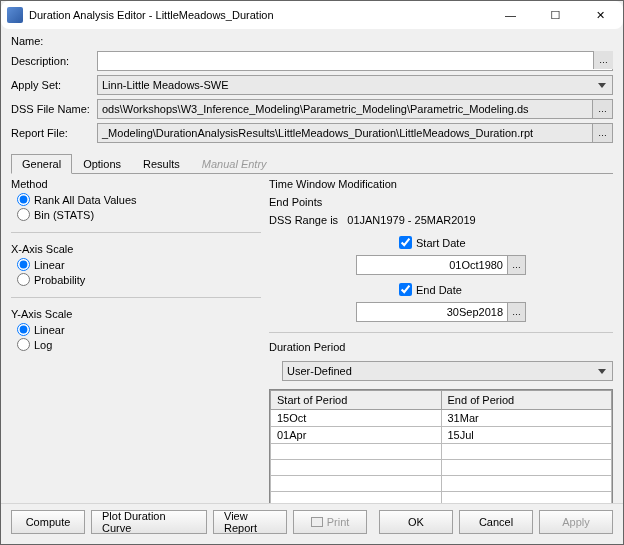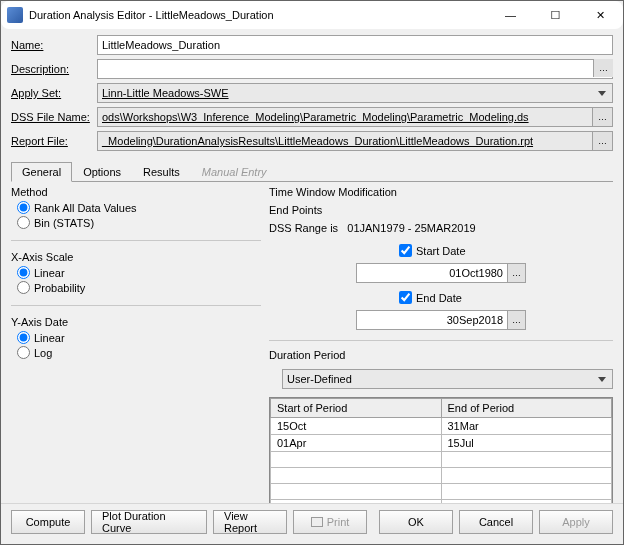--- a/index.html
+++ b/index.html
@@ -3,21 +3,21 @@
 <meta charset="utf-8">
 <style>
   * { box-sizing: border-box; font-family: "Segoe UI", Tahoma, sans-serif; font-size: 11px; }
   body { margin: 0; background: #808080; }
   .window { width: 624px; height: 545px; background: #f0f0f0; border: 1px solid #646464; display: flex; flex-direction: column; margin: 0 auto; }
   .titlebar { height: 28px; display: flex; align-items: center; padding: 0 0 0 6px; background: #fff; border-radius: 8px; }
   .titlebar .app-icon { width: 16px; height: 16px; background: linear-gradient(135deg,#5b8dd6,#2e5ca5); border-radius:2px; margin-right:6px; }
   .titlebar .title { flex:1; color:#000; }
   .titlebar .wbtn { width: 45px; height: 28px; display:flex; align-items:center; justify-content:center; color:#000; }
   .form-area { padding: 6px 10px 2px 10px; }
-  .row { display:flex; align-items:center; margin-bottom:4px;text-decoration:underline; }
+  .row { display:flex; align-items:center; margin-bottom:4px; }
   .row label { width: 86px; color:#000; }
   .row .field { flex:1; position:relative; }
   input[type=text] { width:100%; height:20px; border:1px solid #a0a0a0; background:#fff; padding:1px 4px; }
   .combo { width:100%; height:20px; border:1px solid #a0a0a0; background:#e9e9e9; display:flex; align-items:center; padding:0 18px 0 4px; position:relative; }
   .combo::after { content:""; position:absolute; right:6px; top:7px; border-left:4px solid transparent; border-right:4px solid transparent; border-top:5px solid #444; }
   .browse-field { width:100%; height:20px; border:1px solid #a0a0a0; background:#e9e9e9; display:flex; align-items:center; padding:0 22px 0 4px; position:relative; white-space:nowrap; overflow:hidden; }
   .browse-btn { position:absolute; right:0; top:0; width:20px; height:18px; border-left:1px solid #a0a0a0; background:#e1e1e1; display:flex; align-items:center; justify-content:center; font-size:9px; }
   .desc-field { position:relative; }
   .tabs { display:flex; margin: 4px 10px 0 10px; border-bottom:1px solid #a0a0a0; }
   .tab { padding:3px 10px; border:1px solid transparent; border-bottom:none; color:#000; position:relative; top:1px; }
@@ -58,21 +58,20 @@
     <div class="app-icon"></div>
     <div class="title">Duration Analysis Editor - LittleMeadows_Duration</div>
     <div class="wbtn">—</div>
     <div class="wbtn">☐</div>
     <div class="wbtn">✕</div>
   </div>
 
   <div class="form-area">
     <div class="row">
       <label>Name:</label>
-      <div class="field"><input type="text" value="LittleMeadows_Duration" style=""></div>
     </div>
     <div class="row">
       <label>Description:</label>
       <div class="field desc-field">
         <input type="text" value="" style="">
         <div class="browse-btn">…</div>
       </div>
     </div>
     <div class="row">
       <label>Apply Set:</label>
@@ -129,21 +128,21 @@
           <input type="radio" name="xaxis" checked="" style="">
           <span>Linear</span>
         </div>
         <div class="radio-line">
           <input type="radio" name="xaxis" style="">
           <span>Probability</span>
         </div>
       </div>
       <div class="hr"></div>
       <div class="group">
-        <div class="group-title">Y-Axis Date</div>
+        <div class="group-title">Y-Axis Scale</div>
         <div class="radio-line">
           <input type="radio" name="yaxis" checked="" style="">
           <span>Linear</span>
         </div>
         <div class="radio-line">
           <input type="radio" name="yaxis" style="">
           <span>Log</span>
         </div>
       </div>
     </div>

